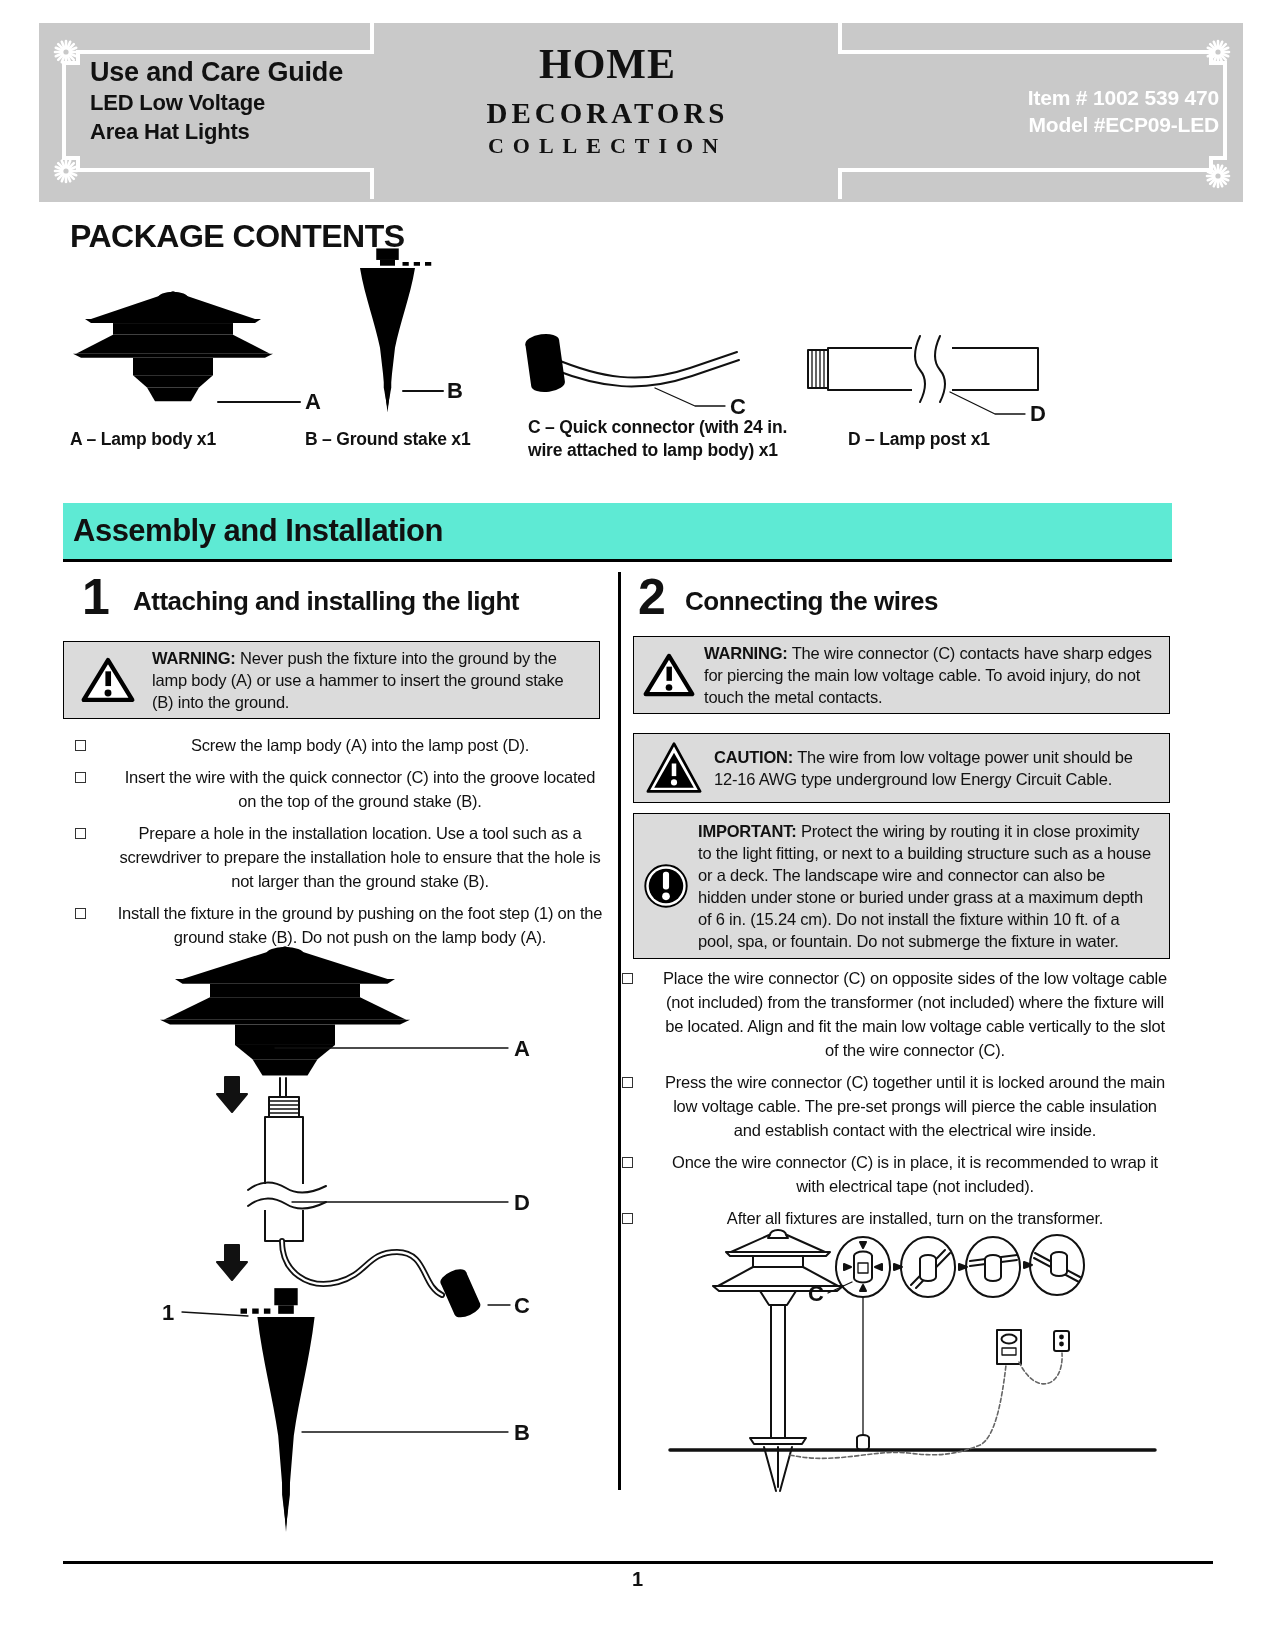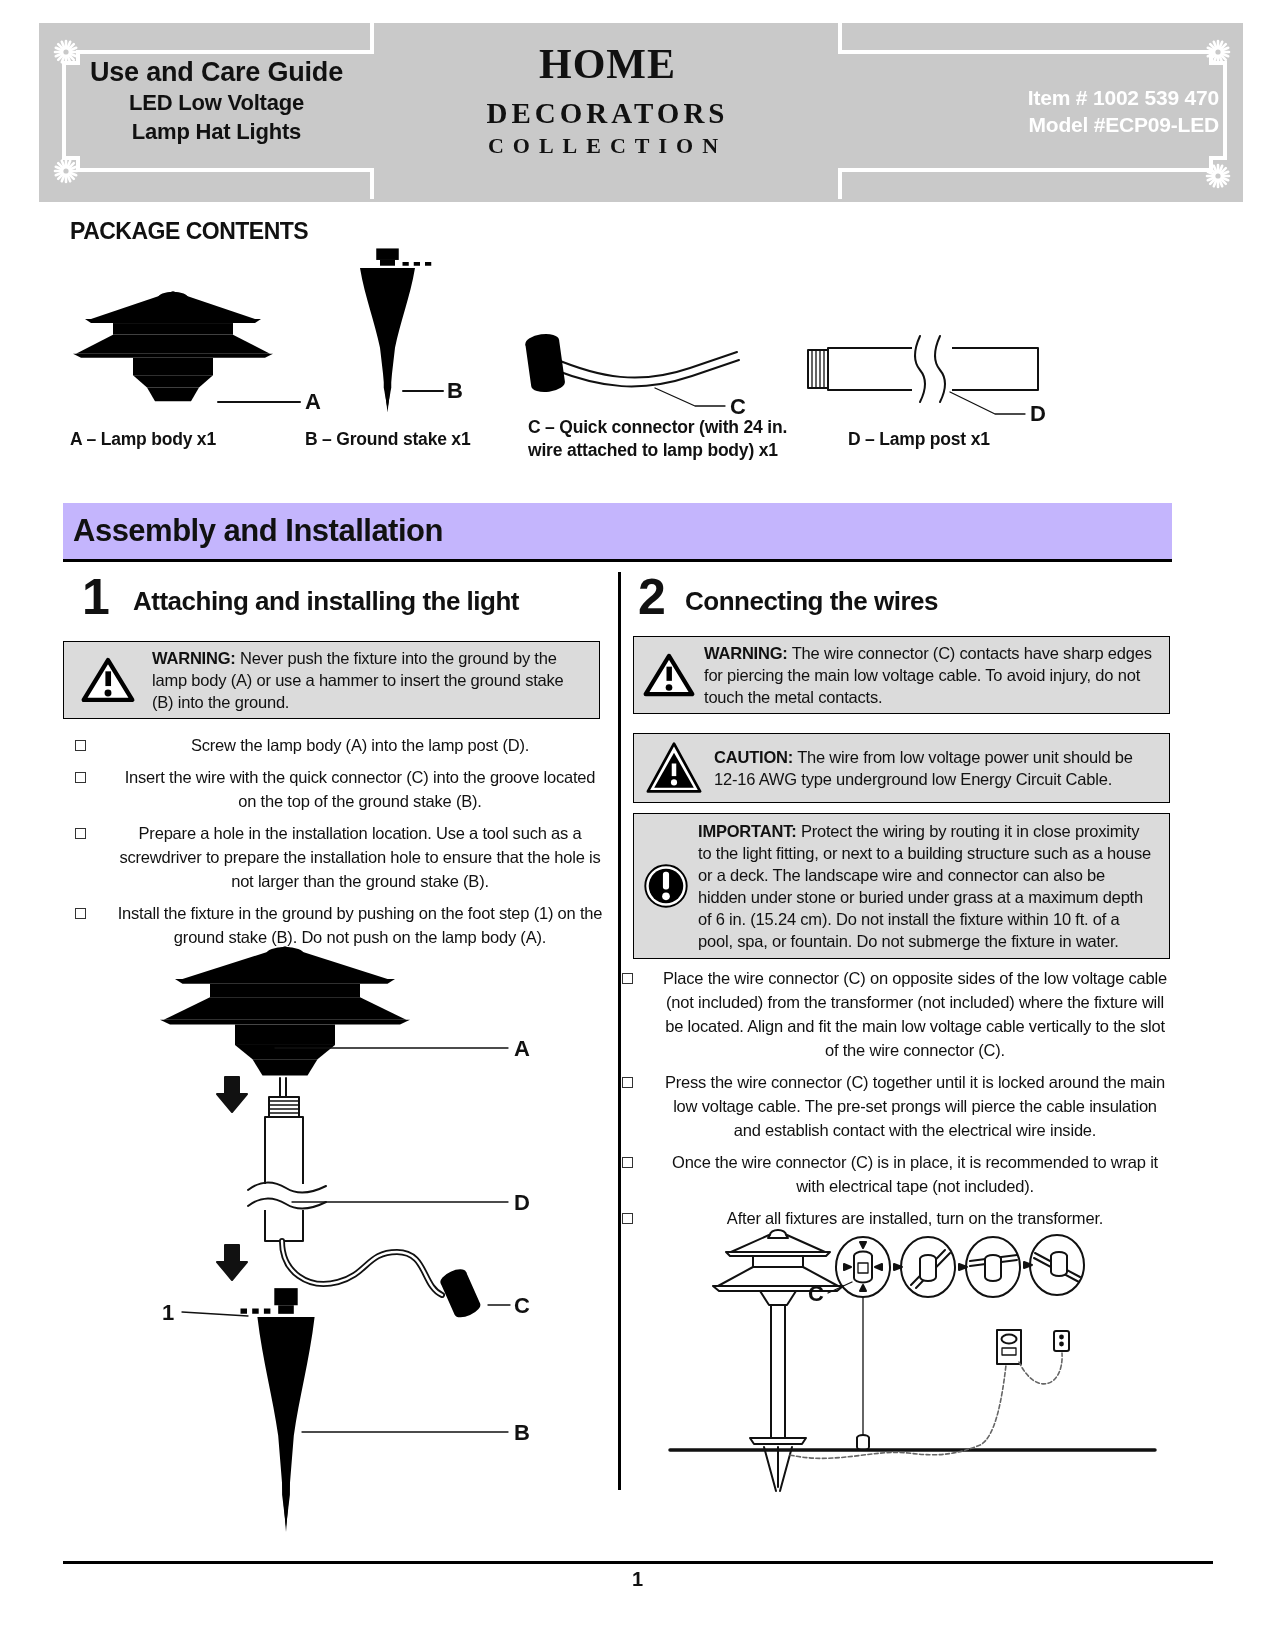--- a/index.html
+++ b/index.html
@@ -5,35 +5,35 @@
   html,body{margin:0;padding:0;background:#fff;}
   .page{position:relative;width:1275px;height:1651px;background:#fff;overflow:hidden;
         font-family:"Liberation Sans",sans-serif;color:#111;letter-spacing:-0.2px;padding-left:29px;}
   .abs{position:absolute;}
   .b{font-weight:bold;}
 
   
   .band{position:absolute;left:39px;top:23px;width:1204px;height:179px;background:#c9c9c9;}
   .hdr-title{position:absolute;left:90px;top:56px;}
   .hdr-title .t1{font-size:27px;font-weight:bold;line-height:32px;}
-  .hdr-title .t2{font-size:22px;font-weight:bold;line-height:29px;text-align:center;}
+  .hdr-title .t2{font-size:22px;font-weight:bold;line-height:29px;}
   .brand{position:absolute;left:455px;top:33px;width:305px;text-align:center;
          font-family:"Liberation Serif",serif;}
   .brand .l1{font-size:42px;font-weight:bold;line-height:62px;letter-spacing:1px;}
   .brand .l2{font-size:29px;font-weight:bold;line-height:36px;letter-spacing:4px;}
   .brand .l3{font-size:22px;font-weight:bold;line-height:30px;letter-spacing:9px;}
   .hdr-right{position:absolute;right:85px;top:84px;width:330px;text-align:right;
              color:#fff;font-size:21px;font-weight:bold;line-height:27px;}
 
   
-  .pkg-head{position:absolute;left:70px;top:218px;font-size:23px;font-weight:bold;letter-spacing:-0.5px;text-align:center;}
+  .pkg-head{position:absolute;left:70px;top:218px;font-size:32px;font-weight:bold;letter-spacing:-0.5px;text-align:center;}
   .pkg-caption{position:absolute;font-size:17.5px;font-weight:bold;line-height:23px;}
 
   
-  .bar{position:absolute;left:63px;top:503px;width:1109px;height:56px;background:#c4b5fd;
+  .bar{position:absolute;left:63px;top:503px;width:1109px;height:56px;background:#5eead4;
        border-bottom:3px solid #000;}
   .bar span{display:block;padding:10px 0 0 10px;font-size:31px;font-weight:bold;letter-spacing:-0.5px;}
 
   .divider{position:absolute;left:618px;top:572px;width:2.5px;height:918px;background:#000;}
 
   .stepnum{position:absolute;font-size:50px;font-weight:bold;}
   .steptitle{position:absolute;font-size:26px;font-weight:bold;letter-spacing:-0.5px;}
 
   
   .notice{position:absolute;background:#dbdbdb;border:1.5px solid #000;display:flex;align-items:center;box-sizing:border-box;}
@@ -123,21 +123,21 @@
       </g>
       <use href="#flower" transform="translate(27,29)"></use>
       <use href="#flower" transform="translate(27,148)"></use>
       <use href="#flower" transform="translate(1179,29)"></use>
       <use href="#flower" transform="translate(1179,153)"></use>
     </svg>
   </div>
   <div class="hdr-title">
     <div class="t1">Use and Care Guide</div>
     <div class="t2">LED Low Voltage</div>
-    <div class="t2">Lamp Hat Lights</div>
+    <div class="t2">Area Hat Lights</div>
   </div>
   <div class="brand">
     <div class="l1">HOME</div>
     <div class="l2">DECORATORS</div>
     <div class="l3">COLLECTION</div>
   </div>
   <div class="hdr-right">
     <div>Item # 1002 539 470</div>
     <div>Model #ECP09-LED</div>
   </div>

